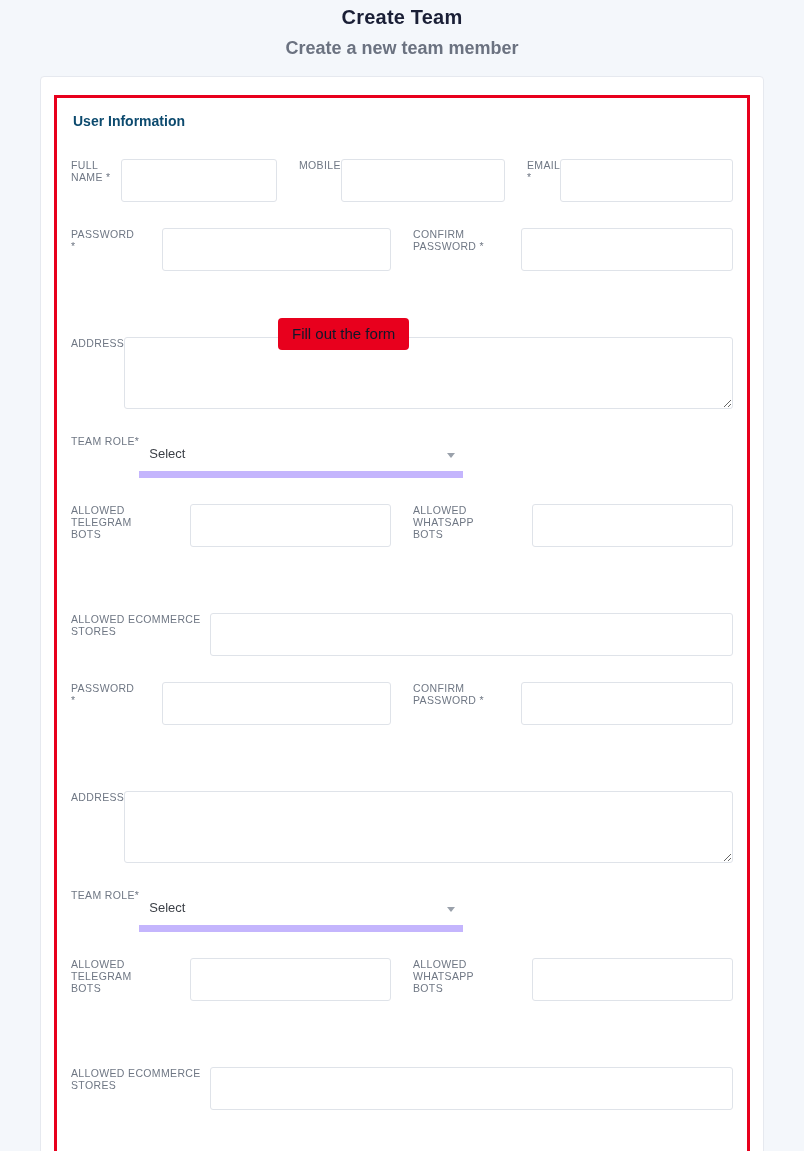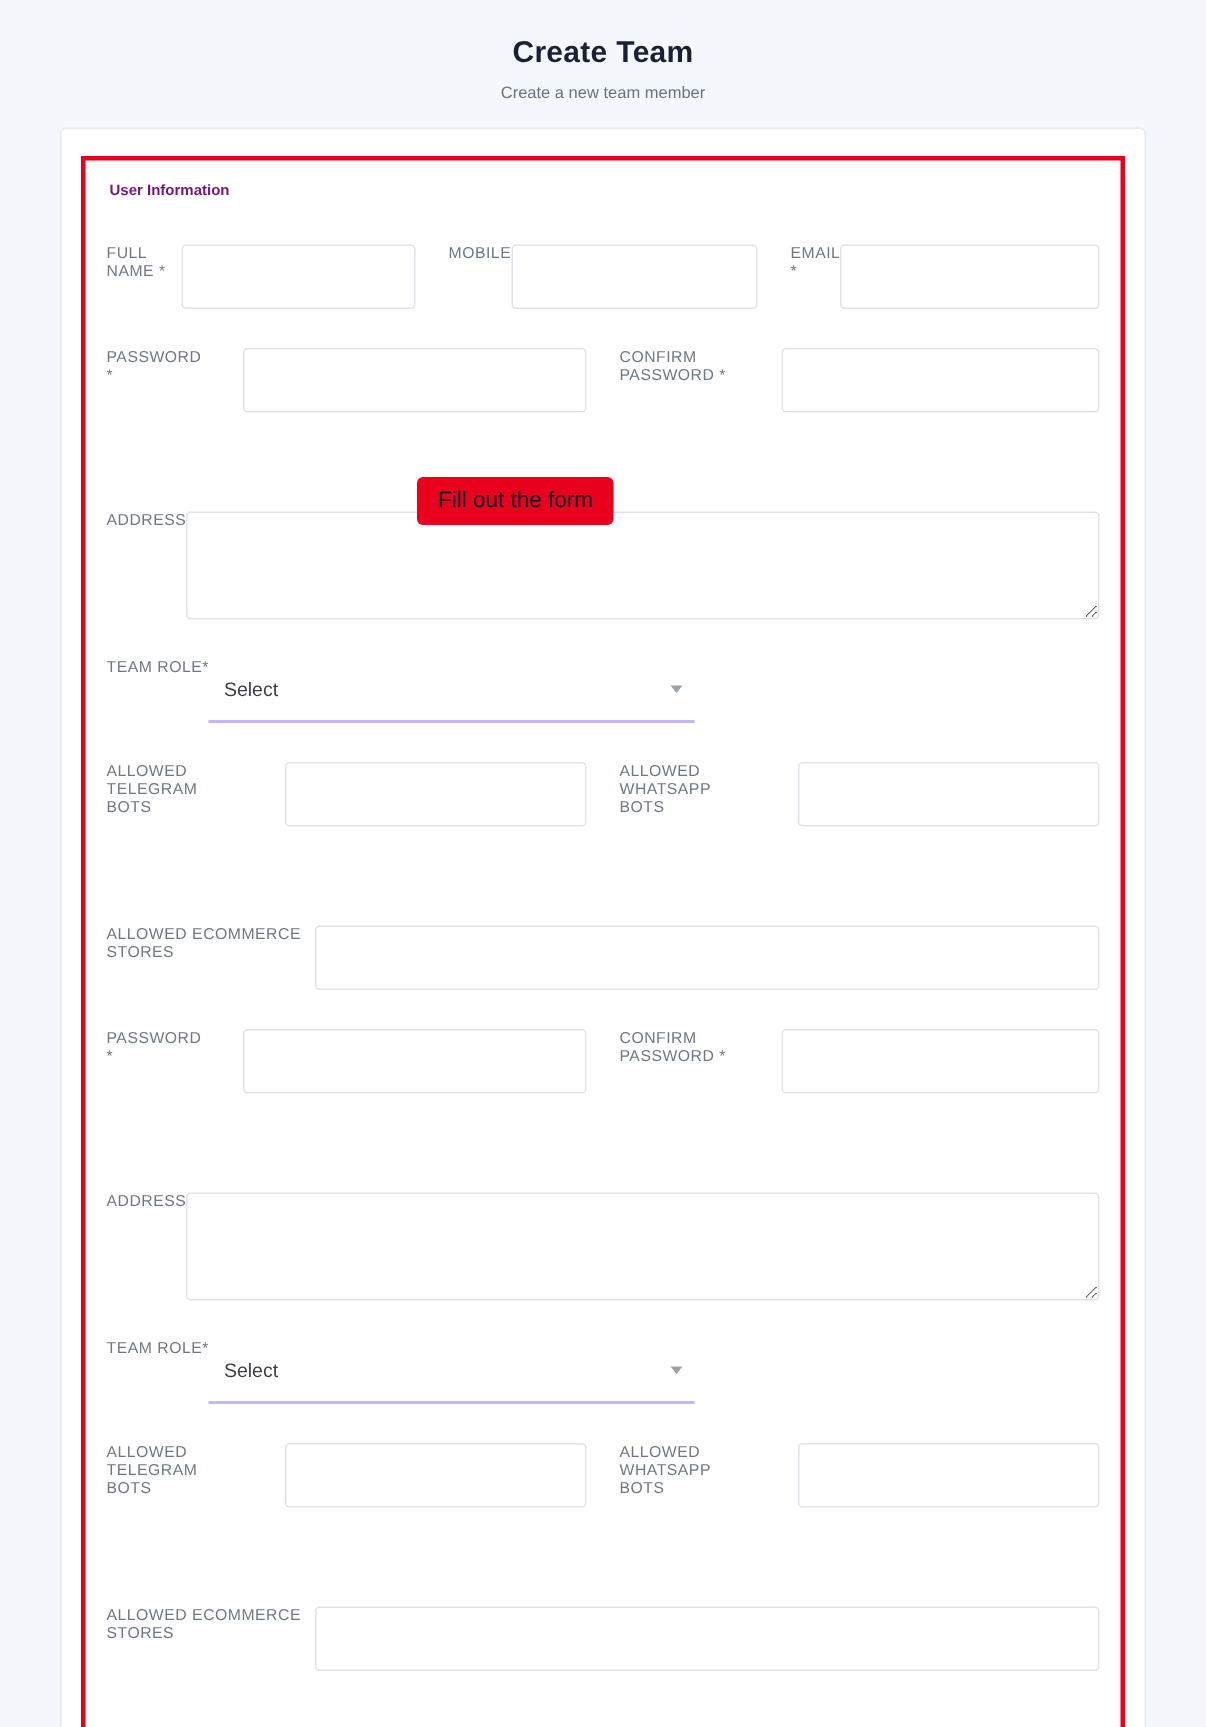--- a/index.html
+++ b/index.html
@@ -5,54 +5,55 @@
   * { box-sizing: border-box; }
   html, body {
     margin: 0;
     padding: 0;
     background: #f4f7fb;
     font-family: "Liberation Sans", sans-serif;
     width: 804px;
   }
   body { width: 804px; min-height: 1151px; position: relative; }
 
-  .page-header { text-align: center; padding-top: 24px; }
+  .page-header { text-align: center; padding-top: 6px; }
   .page-title {
     font-size: 20px;
     font-weight: bold;
     color: #1a1f36;
     margin: 0;
     letter-spacing: .2px;
   }
   .page-subtitle {
-    font-size: 11px;
+    font-size: 18px;
     color: #6b7280;
     margin: 9px 0 0 0;
+    font-weight: bold;
   }
 
   .card {
     margin: 17px 40px 0 40px;
     background: #ffffff;
     border: 1px solid #e6e9ef;
     border-radius: 4px;
     padding: 0;
     position: relative;
   }
 
   .highlight-box {
     position: relative;
     margin: 18px 13px 0 13px;
     border: 3px solid #e8001d;
     padding: 12px 14px 16px 14px;
   }
 
   .section-title {
-    font-size: 10px;
+    font-size: 14px;
     font-weight: bold;
-    color: #701a75;
+    color: #0c4a6e;
     margin: 3px 0 30px 2px;
   }
 
   .row { display: flex; gap: 22px; margin-bottom: 6px; }
   .field { display: flex; flex-direction: row; margin-bottom: 20px; }
   .f-33 { width: 213px; }
   .f-50 { width: 328px; gap: 28px; }
   .f-100 { width: 100%; margin-top: 40px; }
 
   .f-label {
@@ -84,21 +85,21 @@
     font-size: 13px;
     color: #333;
     padding: 8px 10px;
     resize: vertical;
     outline: none;
     font-family: "Liberation Sans", sans-serif;
   }
   .f-select {
     height: 43px;
     border: none;
-    border-bottom: 2px solid #c4b5fd;
+    border-bottom: 7px solid #c4b5fd;
     background: #fff;
     width: 100%;
     font-size: 13px;
     color: #3b3f46;
     padding: 0 20px 0 10px;
     outline: none;
     appearance: none;
     font-family: "Liberation Sans", sans-serif;
     border-radius: 0;
   }

